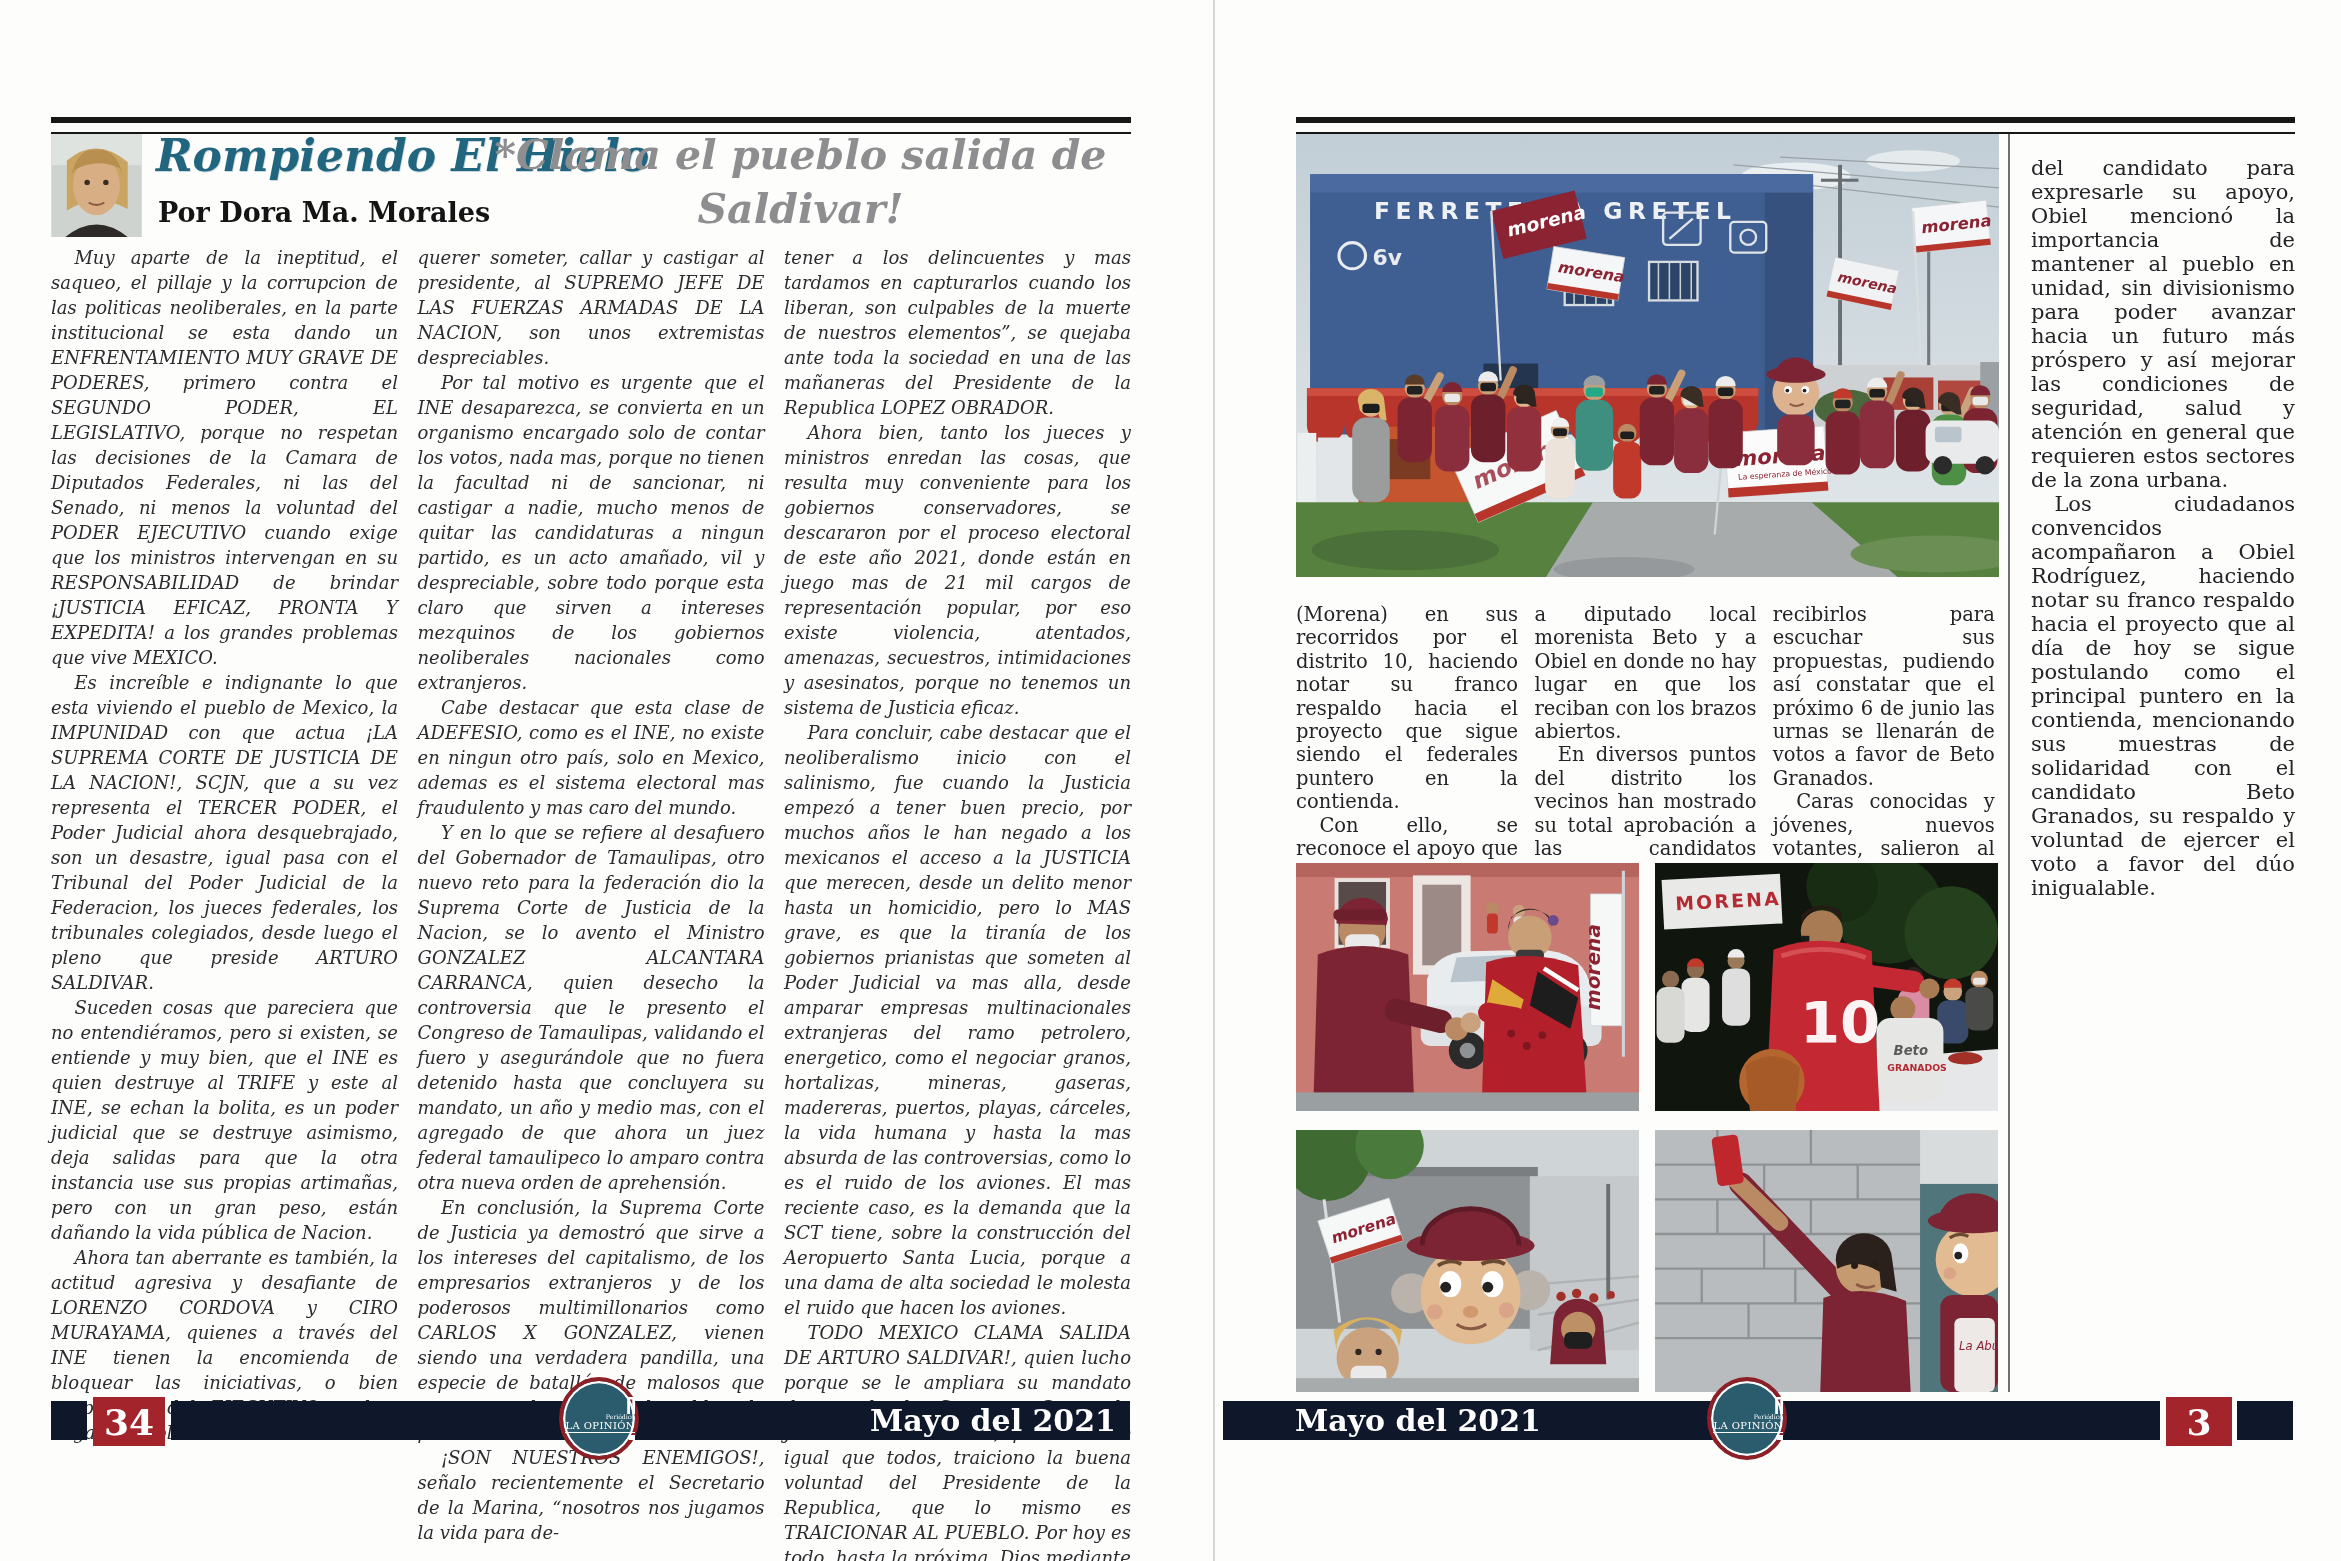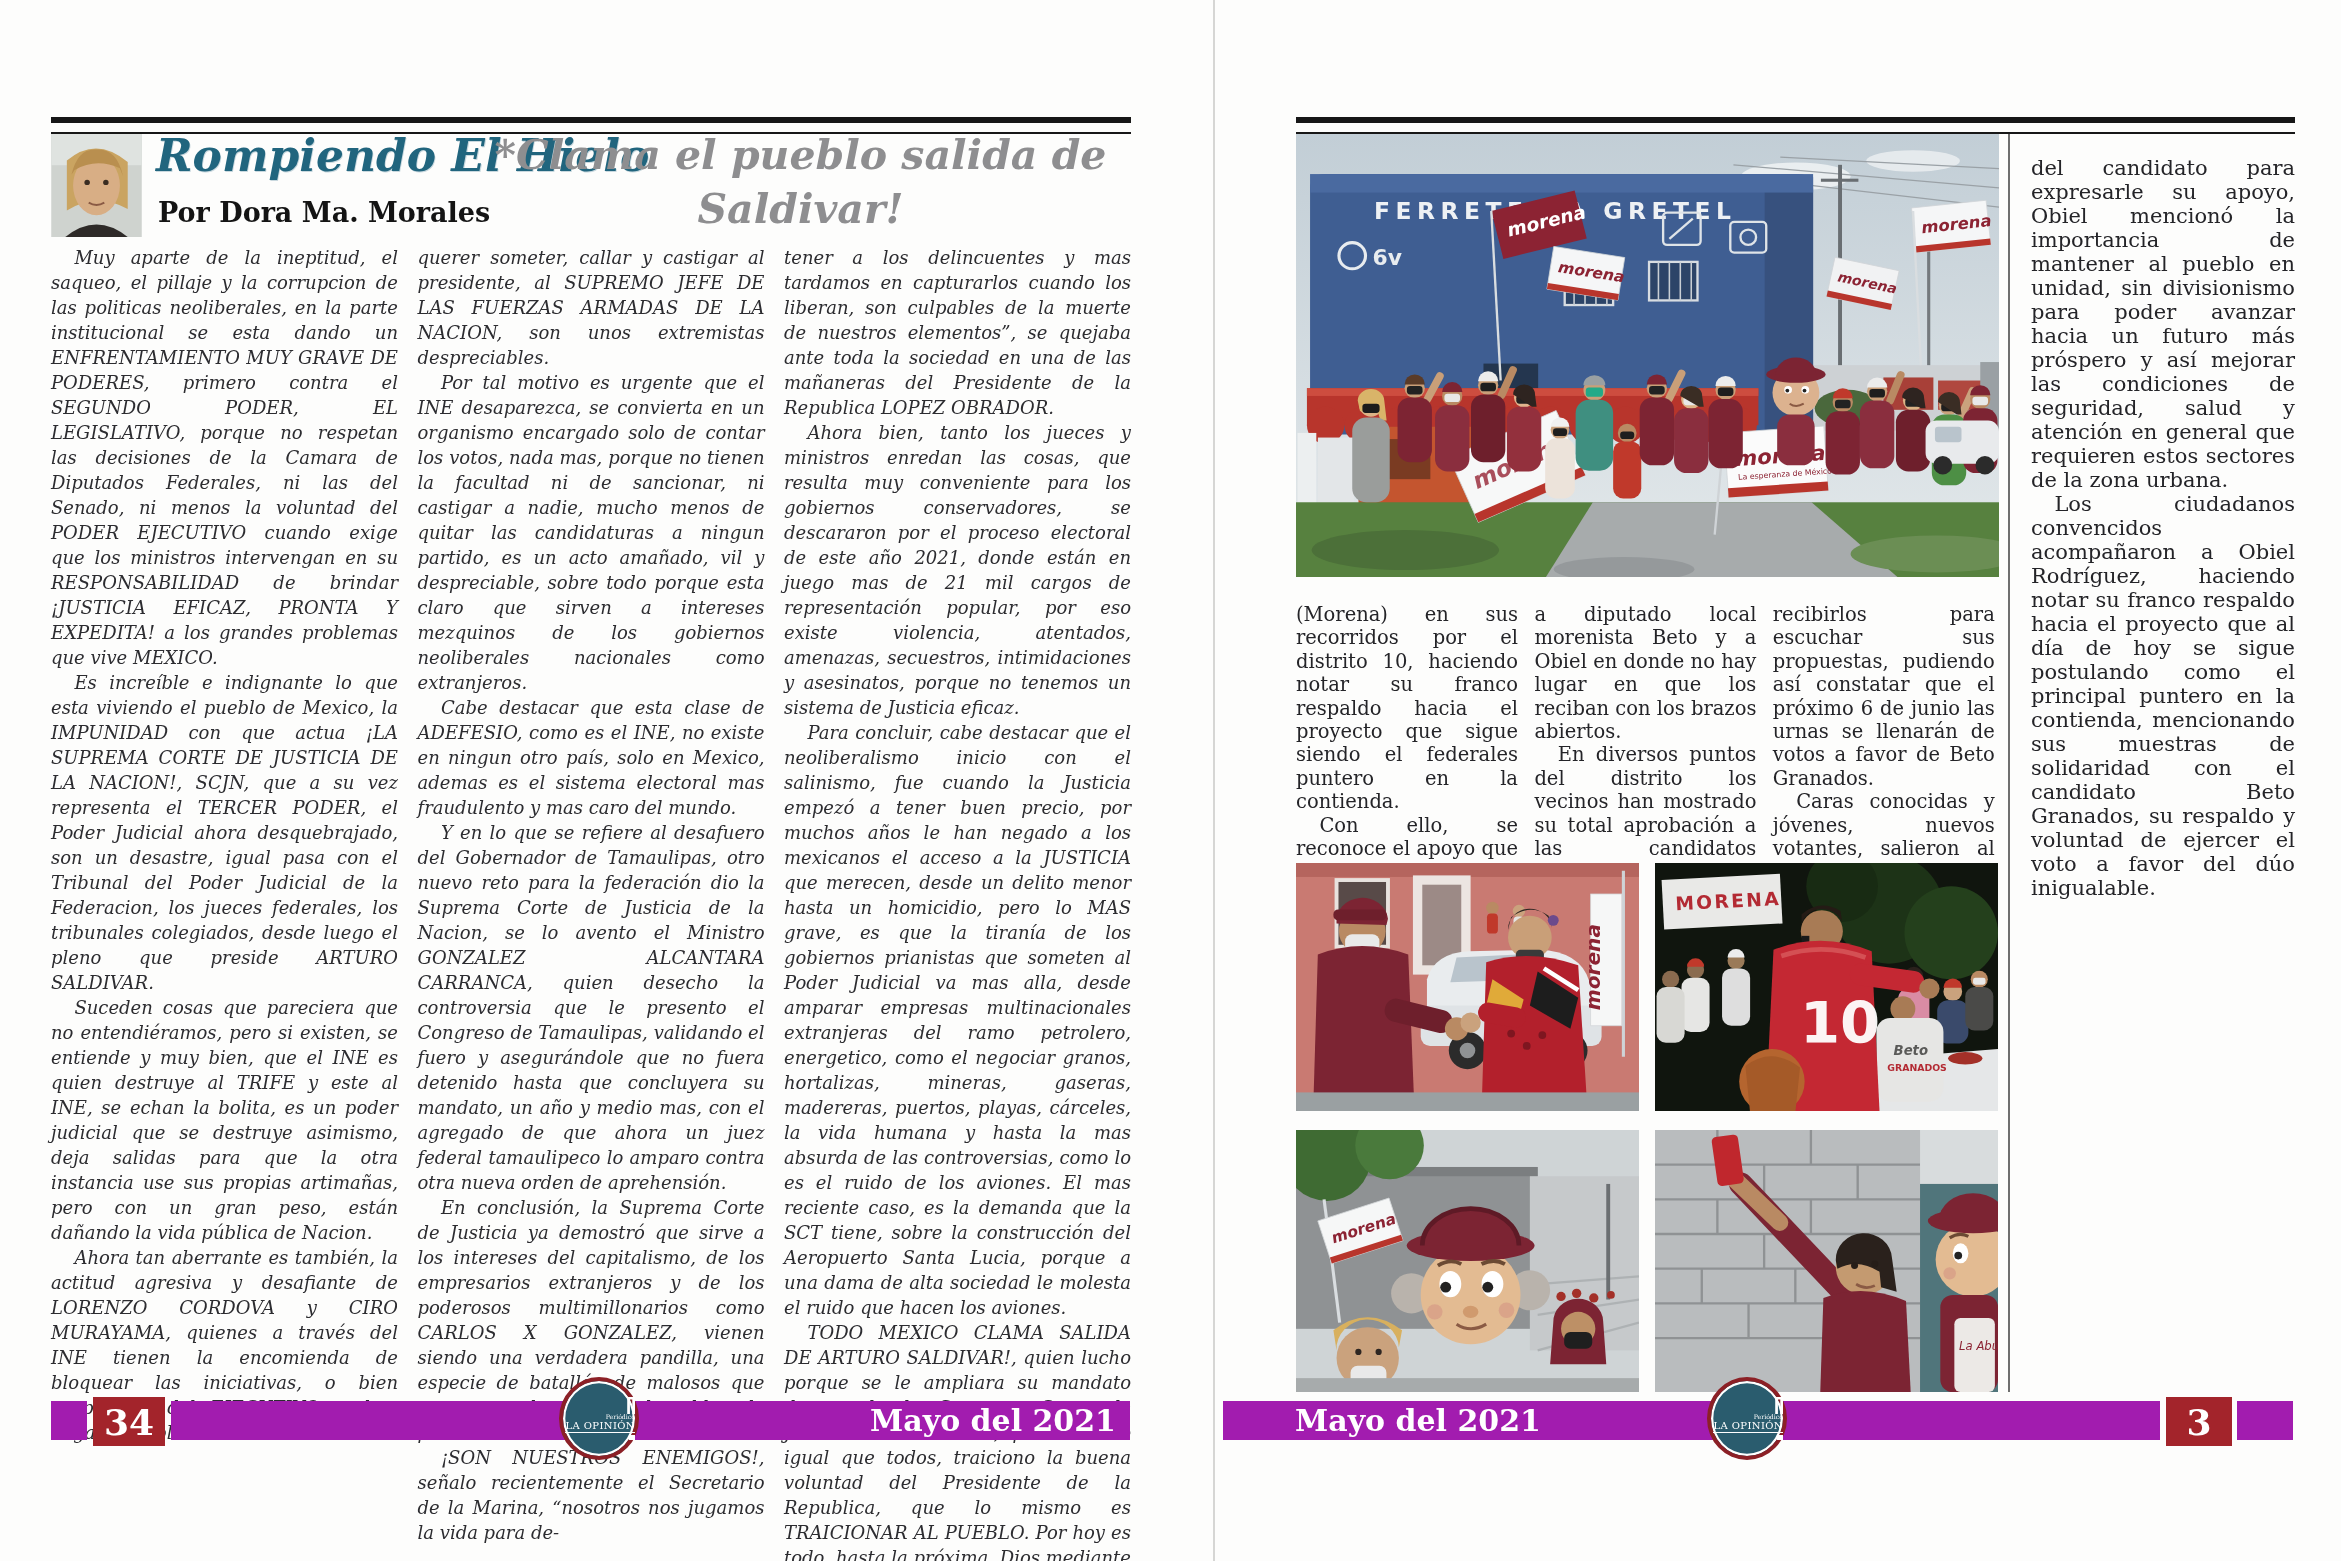--- a/index.html
+++ b/index.html
@@ -22,21 +22,21 @@
   .vline{left:2008px;top:134px;width:1.6px;height:1258px;background:#6f6f6f;}
   .scol{left:2031px;top:156px;width:264px;font-size:21px;line-height:24px;color:#242428;text-align:justify;}
   .mid-cols{left:1296px;top:603px;width:700px;display:flex;gap:16.4px;}
   .rcol{width:222px;font-size:19.5px;line-height:23.4px;color:#242428;text-align:justify;}
   .ph{background:#ddd;}
   .phA{left:1296px;top:863px;width:343px;height:248px;}
   .phB{left:1655px;top:863px;width:343px;height:248px;}
   .phC{left:1296px;top:1130px;width:343px;height:262px;}
   .phD{left:1655px;top:1130px;width:343px;height:262px;}
   
-  .teal{background:#a21caf;}
+  .teal{background:#0f172a;}
   .redbox{background:#a3242b;color:#fff;font-weight:bold;font-size:36px;display:flex;align-items:center;justify-content:center;font-family:"DejaVu Serif",serif;}
   .bar{color:#fff;font-weight:bold;font-size:30px;display:flex;align-items:center;font-family:"DejaVu Serif",serif;}
   .bar-l{left:171px;top:1401px;width:959px;height:39px;justify-content:flex-end;padding-right:14px;box-sizing:border-box;}
   .bar-r{left:1223px;top:1401px;width:937px;height:39px;justify-content:flex-start;padding-left:72px;box-sizing:border-box;}
   .sq-l{left:51px;top:1401px;width:36px;height:39px;}
   .red-l{left:93px;top:1397px;width:72px;height:49px;}
   .red-r{left:2166px;top:1397px;width:66px;height:49px;}
   .sq-r{left:2237px;top:1401px;width:56px;height:39px;}
   .logo{width:72px;height:75px;border:4.7px solid #8c2026;border-radius:50%;background:#2a5c6e;box-shadow:inset 0 0 0 2.3px #fff;display:flex;flex-direction:column;align-items:flex-end;justify-content:center;z-index:5;}
   .logo-l{left:559px;top:1377px;}

